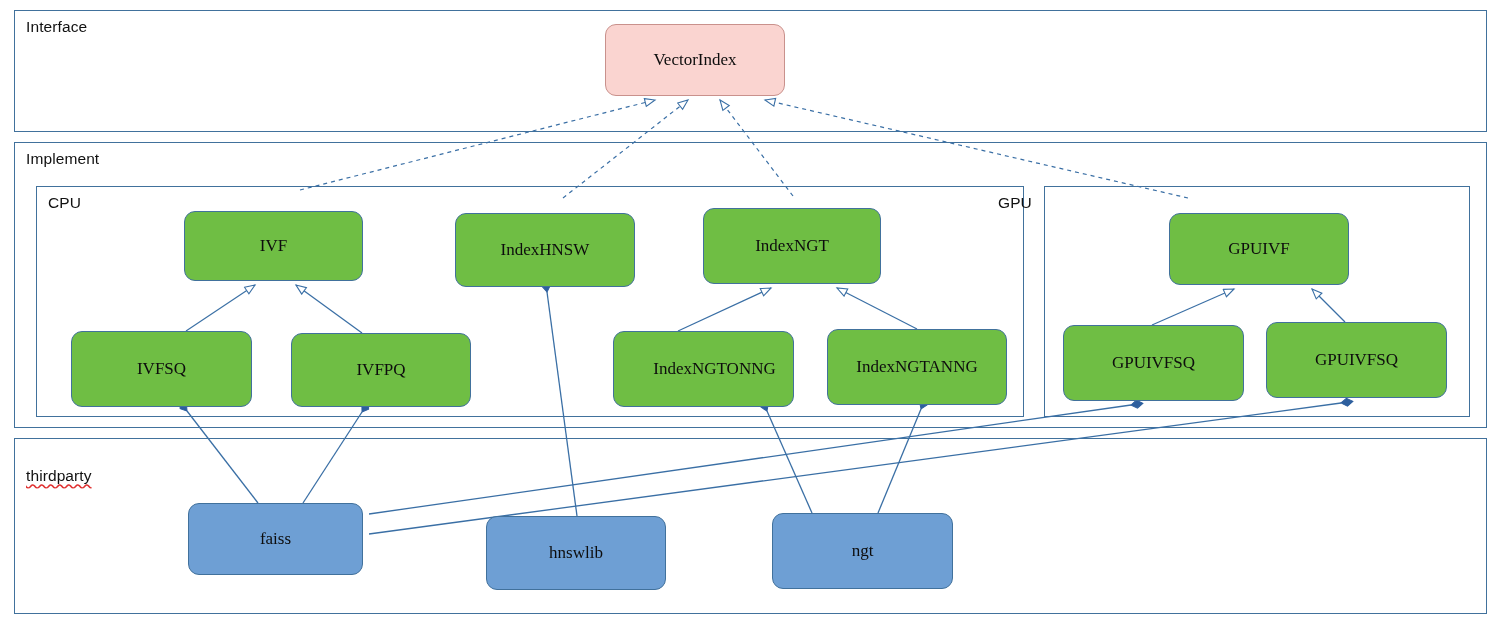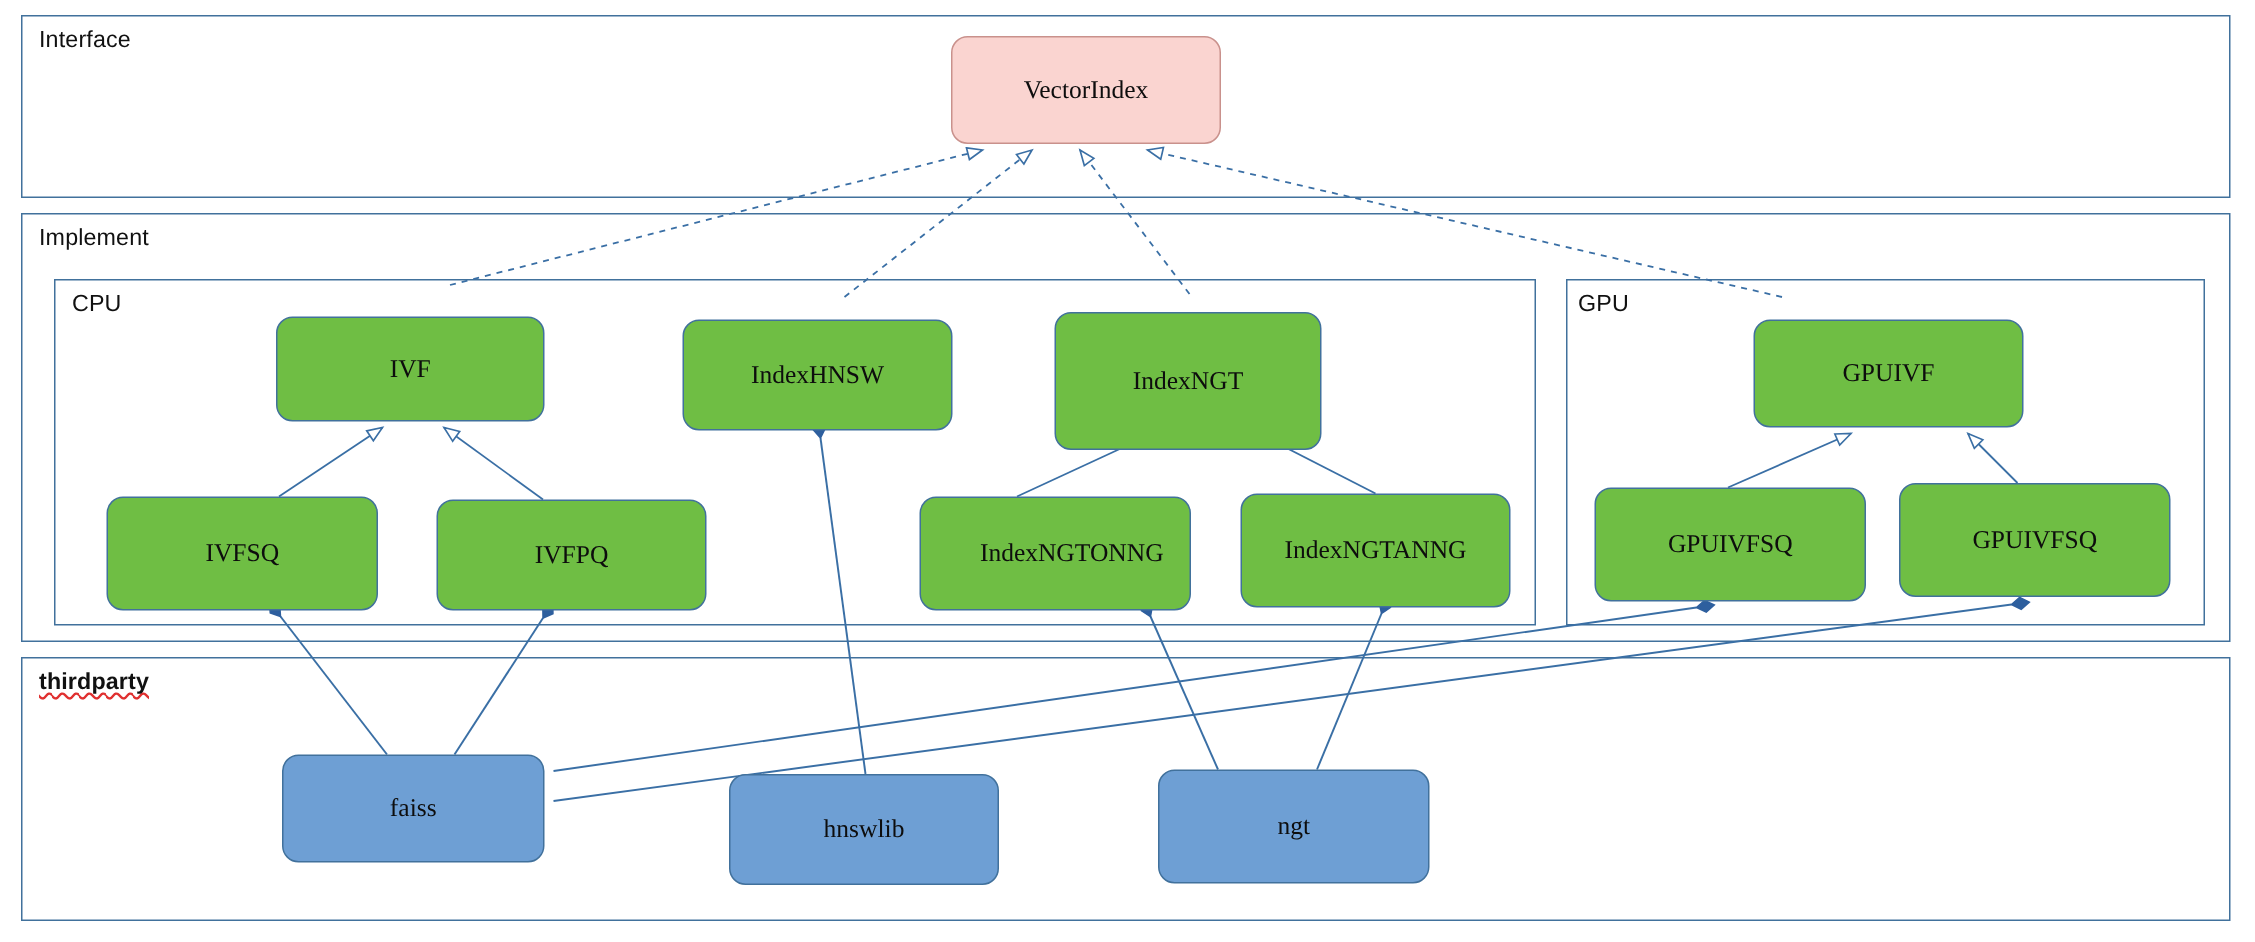--- a/index.html
+++ b/index.html
@@ -37,44 +37,44 @@
     border:1.3px solid #41719C;
     border-radius:11px;
     display:flex;align-items:center;justify-content:center;
     font-family:"Liberation Serif",serif;
     font-size:17px;
     color:#0d0d0d;
     text-align:center;
     line-height:1.1;
     z-index:3;
   }
-  .node.iface{background:#FAD4D0;border-color:#C9918C;margin-left:29px;}
+  .node.iface{background:#FAD4D0;border-color:#C9918C;}
   .node.cpu  {background:#6FBE44;}
   .node.gpu  {background:#6FBE44;}
   .node.third{background:#6E9FD4;}
 
   svg#edges{position:absolute;left:0;top:0;width:1503px;height:628px;z-index:2;overflow:visible;}
   svg#edges line, svg#edges path{vector-effect:non-scaling-stroke;}
 </style>
 </head>
 <body>
 
 <div id="canvas">
 
   <div id="panels">
       <div class="panel" style="left: 14px; top: 10px; width: 1473px; height: 122px;"></div>
       <div class="panel-label" style="left: 26px; top: 18px;">Interface</div>
       <div class="panel" style="left: 14px; top: 142px; width: 1473px; height: 286px;"></div>
       <div class="panel-label" style="left: 26px; top: 150px;">Implement</div>
       <div class="panel" style="left: 36px; top: 186px; width: 988px; height: 231px;"></div>
       <div class="panel-label" style="left: 48px; top: 194px;">CPU</div>
       <div class="panel" style="left: 1044px; top: 186px; width: 426px; height: 231px;"></div>
-      <div class="panel-label" style="left: 1052px; top: 194px;">GPU</div>
+      <div class="panel-label" style="left: 998px; top: 194px;">GPU</div>
       <div class="panel" style="left: 14px; top: 438px; width: 1473px; height: 176px;"></div>
-      <div class="panel-label misspelled" style="left: 26px; top: 446px; font-weight: bold;">thirdparty</div>
+      <div class="panel-label misspelled" style="left: 26px; top: 467px;">thirdparty</div>
     </div>
 
   <svg id="edges" viewBox="0 0 1503 628" xmlns="http://www.w3.org/2000/svg">
     <defs>
       <marker id="hollow-tri" markerWidth="14" markerHeight="14" refX="11" refY="5" orient="auto" markerUnits="userSpaceOnUse">
         <path d="M1,1 L11,5 L1,9 z" fill="#ffffff" stroke="#3A6FA5" stroke-width="1.1"></path>
       </marker>
       <marker id="filled-diamond" markerWidth="18" markerHeight="12" refX="2" refY="6" orient="auto" markerUnits="userSpaceOnUse">
         <path d="M2,6 L8,2 L14,6 L8,10 z" fill="#2E5F9E" stroke="#2E5F9E" stroke-width="1"></path>
       </marker>
@@ -97,21 +97,21 @@
         <line x1="577" y1="516" x2="547" y2="292" stroke="#3A6FA5" fill="none" stroke-width="1.3" marker-end="url(#filled-diamond)"></line>
         <line x1="812" y1="513" x2="767" y2="411" stroke="#3A6FA5" fill="none" stroke-width="1.3" marker-end="url(#filled-diamond)"></line>
         <line x1="878" y1="513" x2="921" y2="409" stroke="#3A6FA5" fill="none" stroke-width="1.3" marker-end="url(#filled-diamond)"></line>
       </g>
   </svg>
 
   <div id="nodes">
       <div class="node iface" style="left: 605px; top: 24px; width: 180px; height: 72px;">VectorIndex</div>
       <div class="node cpu" style="left: 184px; top: 211px; width: 179px; height: 70px;">IVF</div>
       <div class="node cpu" style="left: 455px; top: 213px; width: 180px; height: 74px;">IndexHNSW</div>
-      <div class="node cpu" style="left: 703px; top: 208px; width: 178px; height: 92px;">IndexNGT</div>
+      <div class="node cpu" style="left: 703px; top: 208px; width: 178px; height: 76px;">IndexNGT</div>
       <div class="node cpu" style="left: 71px; top: 331px; width: 181px; height: 76px;">IVFSQ</div>
       <div class="node cpu" style="left: 291px; top: 333px; width: 180px; height: 74px;">IVFPQ</div>
       <div class="node cpu" style="left: 613px; top: 331px; width: 181px; height: 76px; padding-left: 22px;">IndexNGTONNG</div>
       <div class="node cpu" style="left: 827px; top: 329px; width: 180px; height: 76px; font-family: Liberation Serif, serif;">IndexNGTANNG</div>
       <div class="node gpu" style="left: 1169px; top: 213px; width: 180px; height: 72px; text-align: right;">GPUIVF</div>
       <div class="node gpu" style="left: 1063px; top: 325px; width: 181px; height: 76px;">GPUIVFSQ</div>
       <div class="node gpu" style="left: 1266px; top: 322px; width: 181px; height: 76px;">GPUIVFSQ</div>
       <div class="node third" style="left: 188px; top: 503px; width: 175px; height: 72px;">faiss</div>
       <div class="node third" style="left: 486px; top: 516px; width: 180px; height: 74px;">hnswlib</div>
       <div class="node third" style="left: 772px; top: 513px; width: 181px; height: 76px;">ngt</div>

